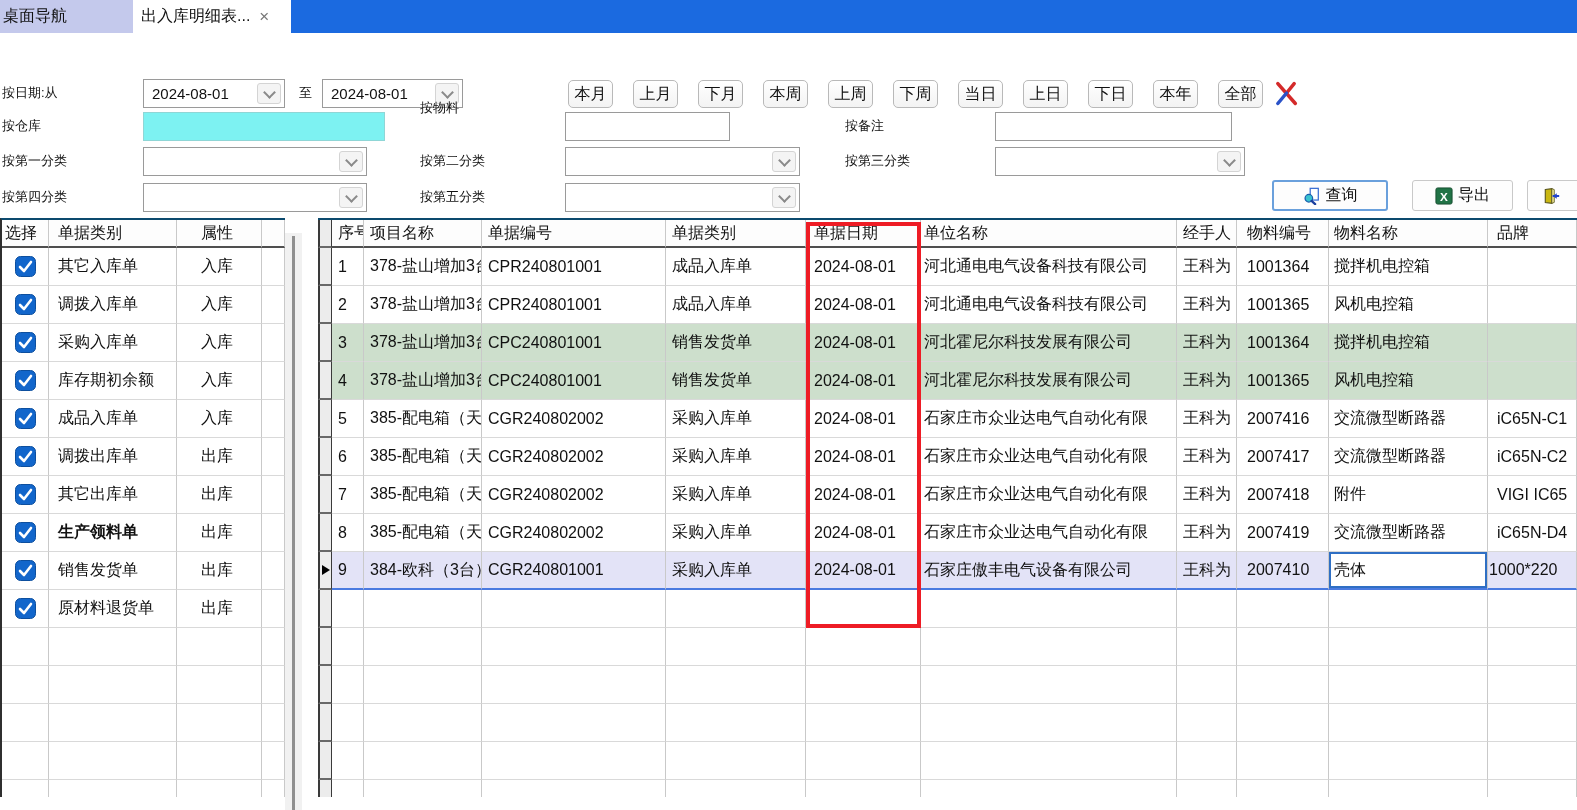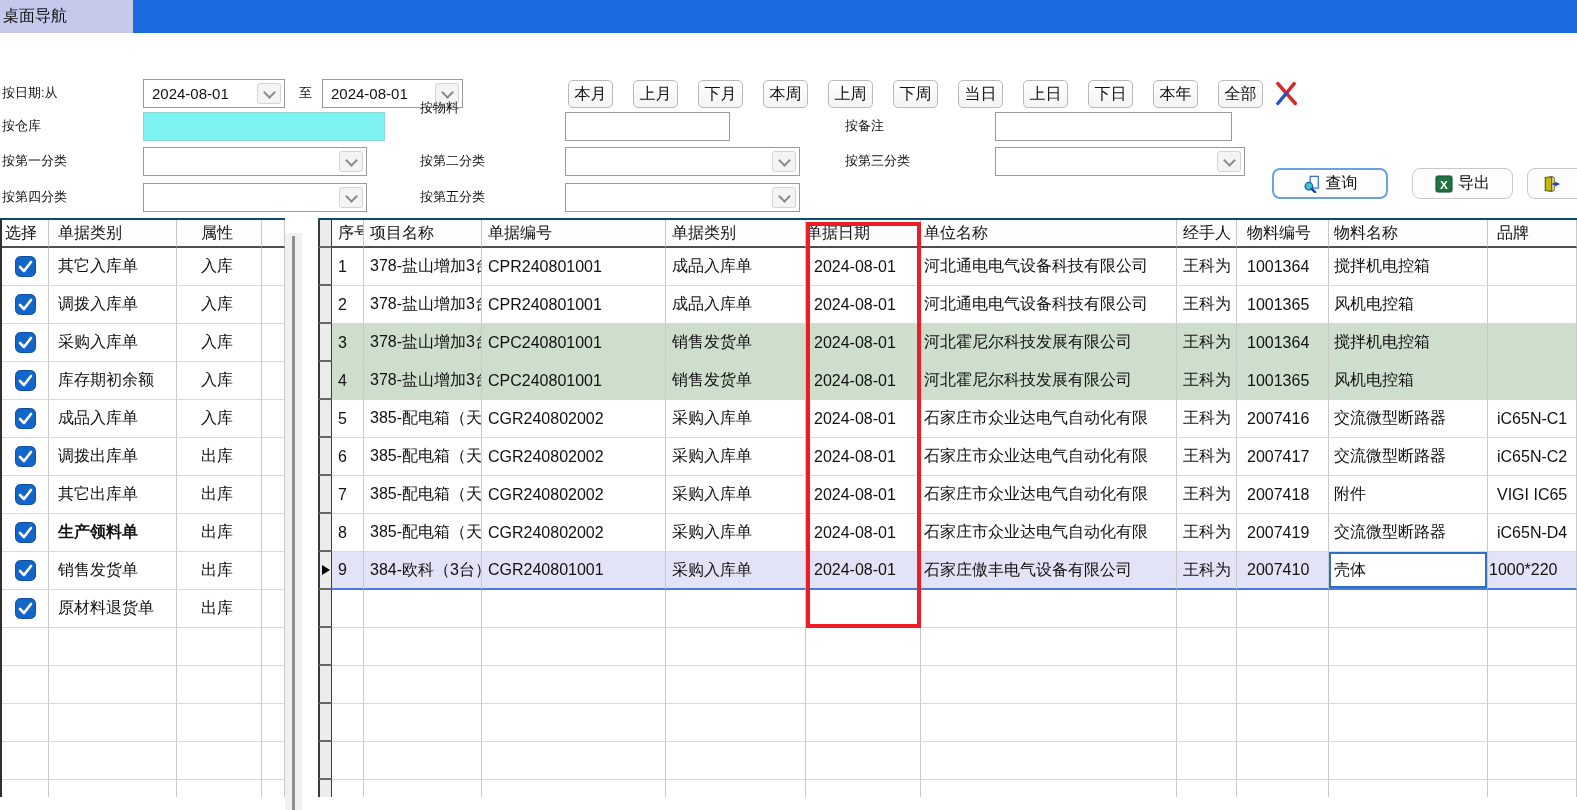--- a/index.html
+++ b/index.html
@@ -19,21 +19,21 @@
   .tab-close{margin-left:9px;color:#777;font-size:17px;line-height:1;}
 
   
   .flabel{position:absolute;font-size:13px;white-space:nowrap;}
   .box{position:absolute;box-sizing:border-box;background:#fff;border:1px solid #9a9a9a;height:29px;}
   .combo-text{position:absolute;left:8px;top:0;height:27px;display:flex;align-items:center;font-size:15px;}
   .chevbtn{position:absolute;right:3px;top:3px;bottom:3px;width:22px;background:#f4f4f4;border:1px solid #d4d4d4;border-radius:3px;display:flex;align-items:center;justify-content:center;}
   .chev{width:7px;height:7px;border-right:2px solid #8a8a8a;border-bottom:2px solid #8a8a8a;transform:rotate(45deg);margin-top:-3px;}
   .cyan{background:var(--warehouse-cyan);border:1px solid #8fd6d6;}
   .qbtn{position:absolute;top:80px;width:45px;height:28px;box-sizing:border-box;background:linear-gradient(#ffffff,#f3f3f3);border:1px solid #b9b9b9;border-radius:5px;font-size:16px;display:flex;align-items:center;justify-content:center;cursor:pointer;}
-  .actbtn{position:absolute;top:168px;height:31px;box-sizing:border-box;background:#fdfdfd;border:1px solid #c9c9c9;border-radius:8px;font-size:16px;display:flex;align-items:center;justify-content:center;gap:5px;}
+  .actbtn{position:absolute;top:180px;height:31px;box-sizing:border-box;background:#fdfdfd;border:1px solid #c9c9c9;border-radius:3px;font-size:16px;display:flex;align-items:center;justify-content:center;gap:5px;}
   .actbtn.primary{border:2px solid #6aa0dc;}
   .icon16{width:18px;height:18px;flex:0 0 auto;}
 
   
   .gridtbl{position:absolute;top:218px;display:grid;overflow:hidden;height:577px;border-top:2px solid #0c4a6e;background:#6d28d9;}
   #left-table{left:0;border-left:2px solid #2f2f2f;}
   #right-table{left:318px;}
   .cell{box-sizing:border-box;display:flex;align-items:center;font-size:16px;white-space:nowrap;overflow:hidden;border-right:1px solid #c9c9c9;border-bottom:1px solid #d9d9d9;background:#fff;}
   .hdr{border-bottom:2px solid #4f4f4f;background:#fdfdfd;}
   .gut{background:#ececec;border-left:2px solid #3a3a3a;border-right:1px solid #3a3a3a;border-bottom:2px solid #686868;justify-content:center;padding:0 !important;}
@@ -50,20 +50,24 @@
 </style>
 </head>
 <body>
 
 <div class="screen">
 
   <div class="tabbar">
     <div class="tab tab-nav">
       <span>桌面导航</span>
     </div>
+    <div class="tab tab-active">
+      <span>出入库明细表...</span>
+      <span class="tab-close">×</span>
+    </div>
   </div>
 
   <div>
     <span class="flabel" style="left:2px;top:84px;">按日期:从</span>
 
     <div class="box" style="left:143px;top:79px;width:142px;">
       <span class="combo-text">2024-08-01</span>
       <span class="chevbtn">
           <span class="chev"></span>
         </span>
@@ -300,21 +304,21 @@
   <div class="scrollstrip">
     <div class="scrollthumb"></div>
   </div>
 
   <div id="right-table" class="gridtbl" style="width: 1259px; grid-template-columns: 14px 32px 118px 184px 140px 115px 256px 60px 92px 159px 89px; grid-template-rows: 28px repeat(15, 38px);">
       <div class="cell hdr gut"></div>
       <div class="cell hdr" style="padding-left: 6px;">序号</div>
       <div class="cell hdr" style="padding-left: 6px;">项目名称</div>
       <div class="cell hdr" style="padding-left: 6px;">单据编号</div>
       <div class="cell hdr" style="padding-left: 6px;">单据类别</div>
-      <div class="cell hdr" style="padding-left: 0;">单据日期</div>
+      <div class="cell hdr" style="padding-left: 8px;">单据日期</div>
       <div class="cell hdr" style="padding-left: 3px;">单位名称</div>
       <div class="cell hdr" style="padding-left: 6px;">经手人</div>
       <div class="cell hdr" style="padding-left: 10px;">物料编号</div>
       <div class="cell hdr" style="padding-left: 5px;">物料名称</div>
       <div class="cell hdr" style="padding-left: 9px;">品牌</div>
       <div class="cell gut"></div>
       <div class="cell " style="padding-left: 6px;">1</div>
       <div class="cell " style="padding-left: 6px;">378-盐山增加3台</div>
       <div class="cell " style="padding-left: 6px;">CPR240801001</div>
       <div class="cell " style="padding-left: 6px;">成品入库单</div>

